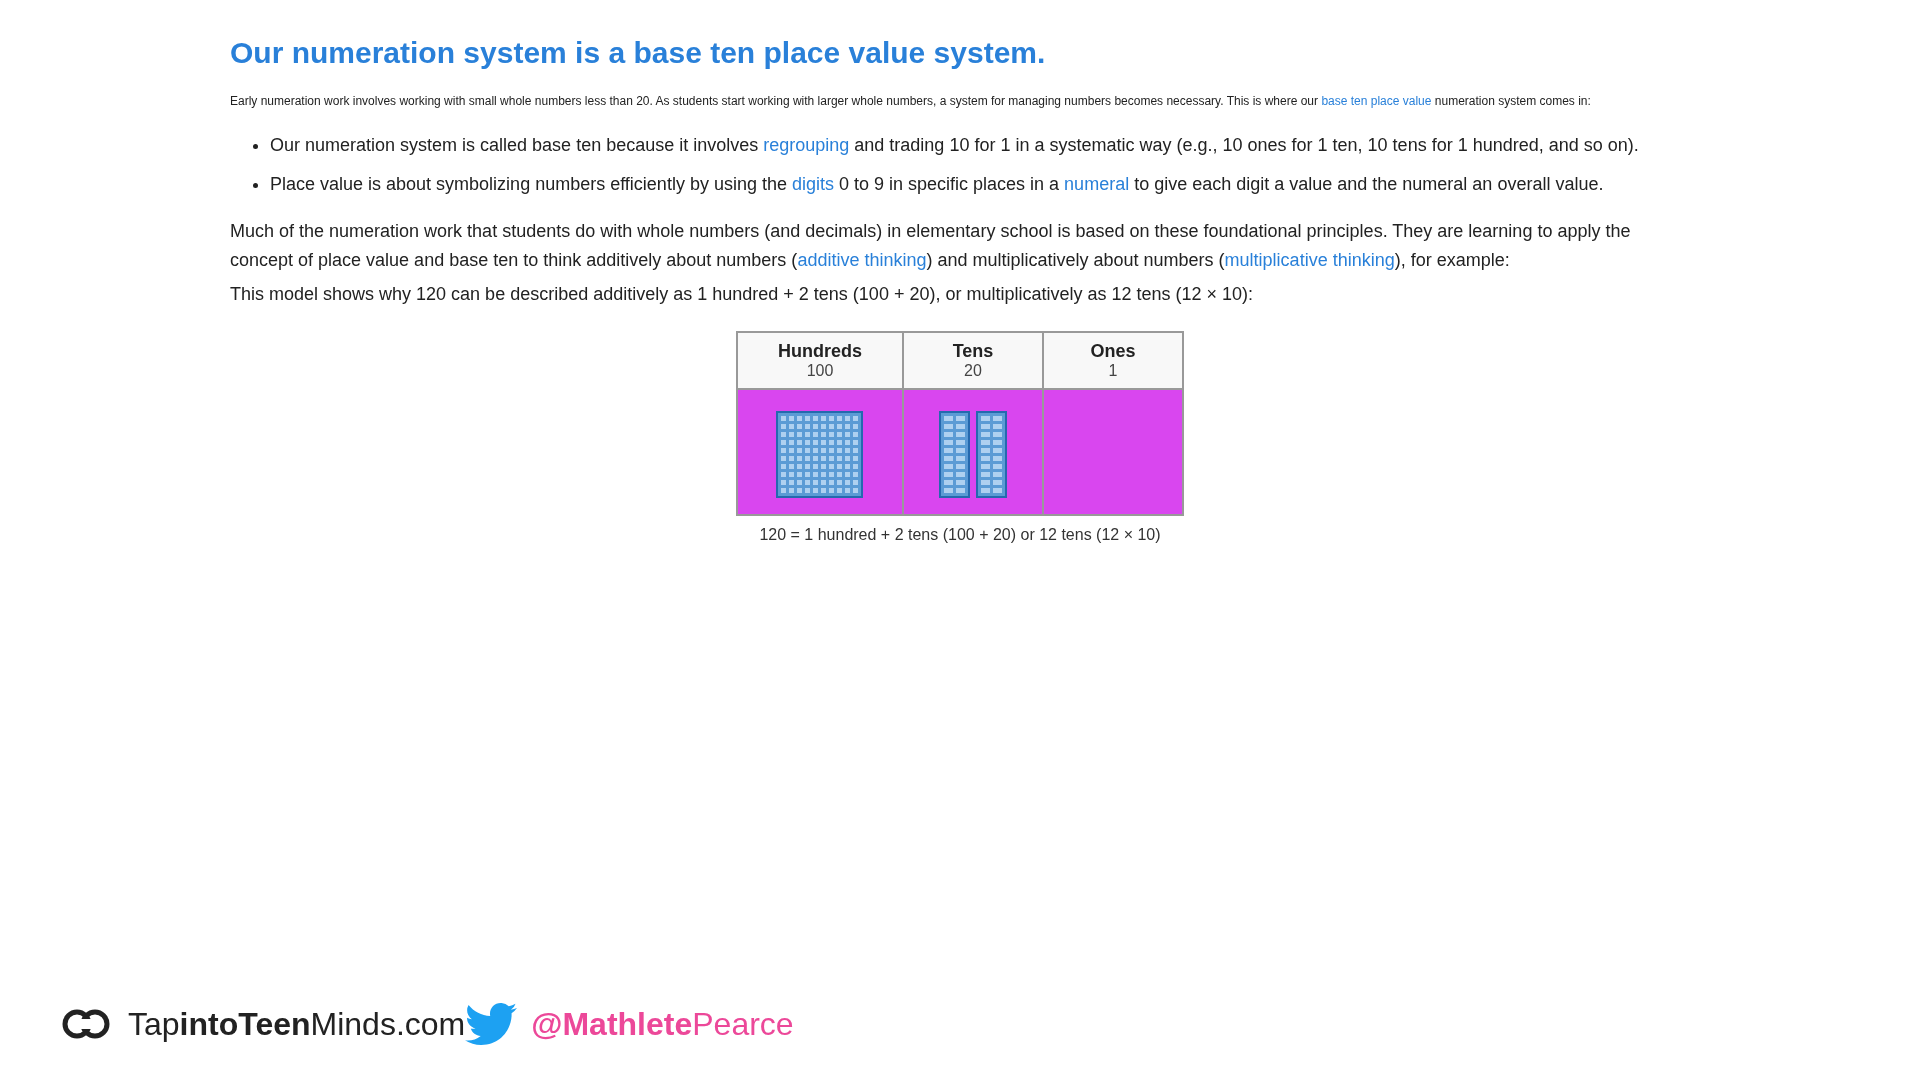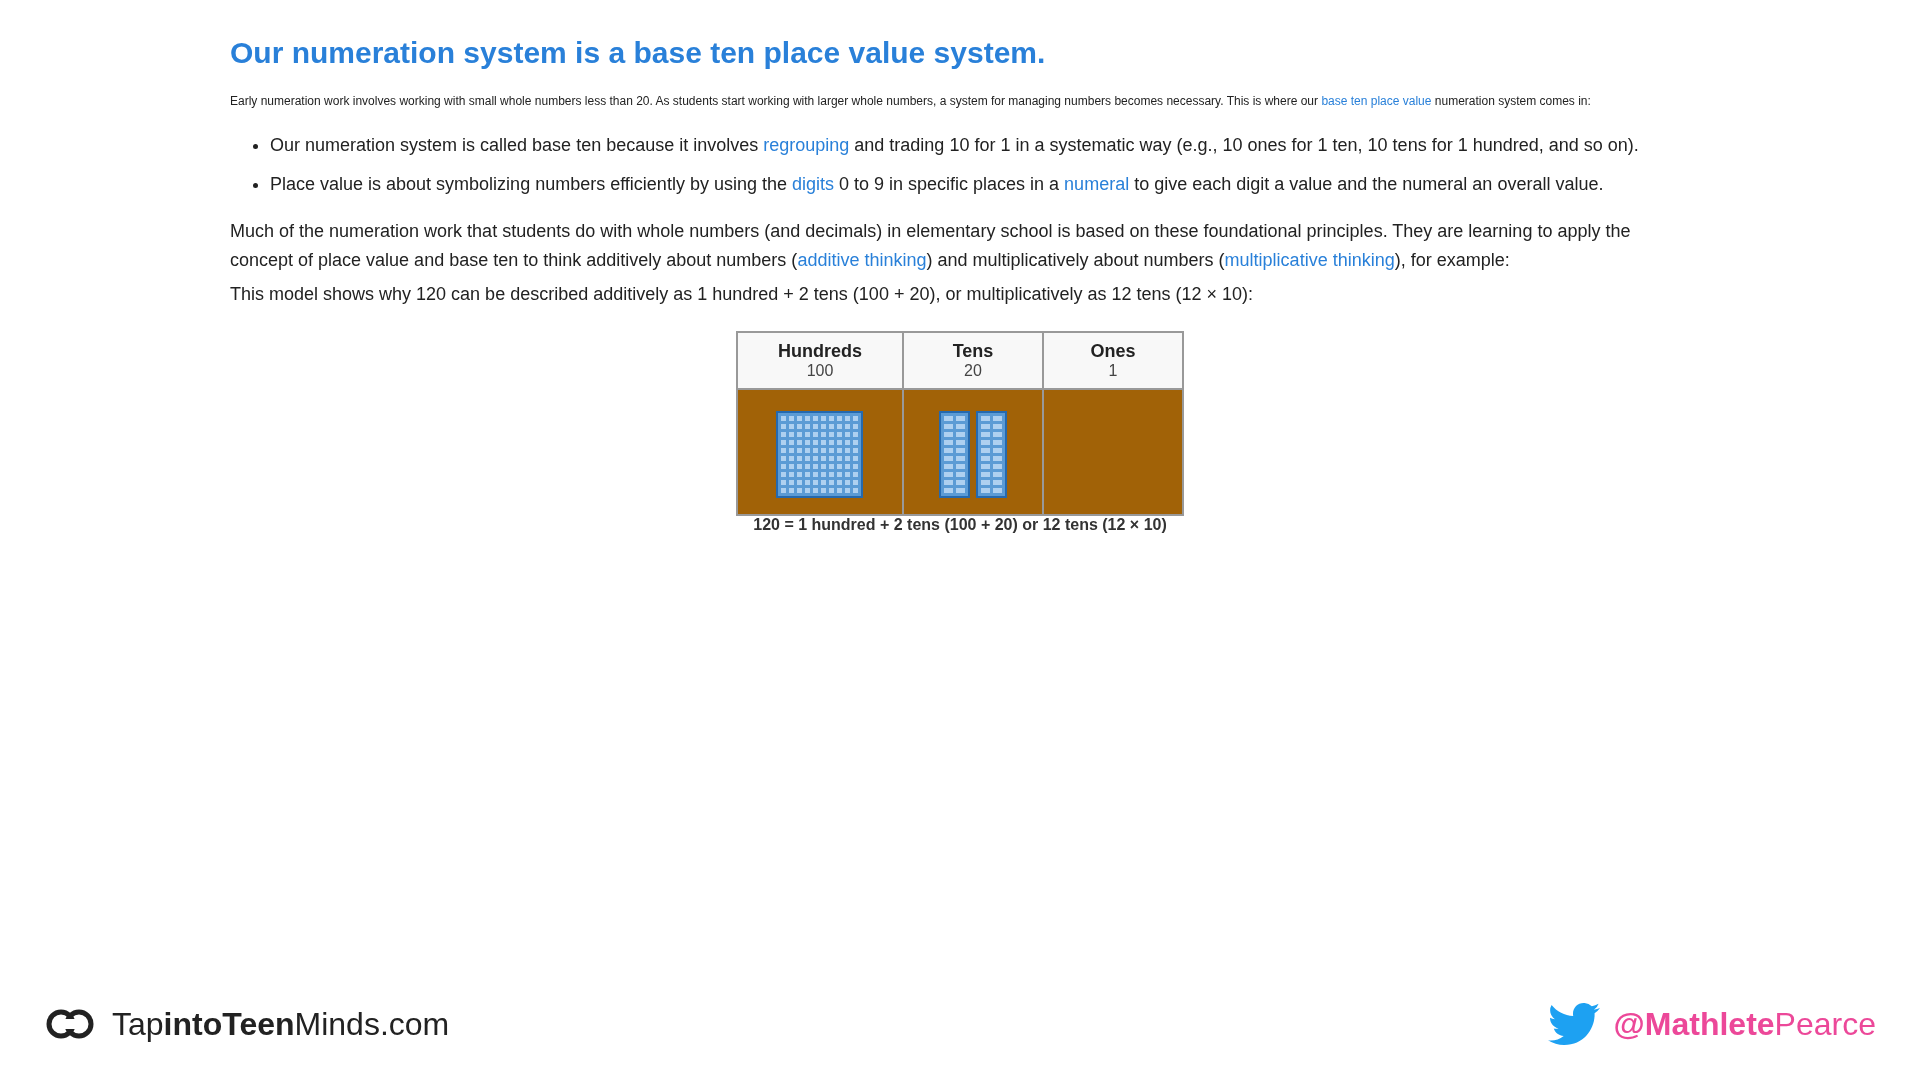--- a/index.html
+++ b/index.html
@@ -50,21 +50,21 @@
     }
     .table-container {
       display: flex;
       flex-direction: column;
       align-items: center;
       margin-bottom: 16px;
     }
     .place-value-table {
       border-collapse: collapse;
       border: 2px solid #8b5cf6;
-      background: #a16207;
+      background: #d946ef;
     }
     .place-value-table th {
       border: 2px solid #999;
       padding: 8px 40px;
       text-align: center;
       font-size: 18px;
       font-weight: bold;
       color: #222;
       background: #f8f8f8;
     }
@@ -78,22 +78,22 @@
       border: 2px solid #999;
       padding: 16px 30px;
       text-align: center;
       vertical-align: middle;
       width: 140px;
       height: 110px;
     }
     .caption {
       font-size: 16px;
       color: #333;
+      margin-top: 10px;
       text-align: center;
-      font-weight: bold;
     }
     
     .hundreds-block {
       display: inline-grid;
       grid-template-columns: repeat(10, 7px);
       grid-template-rows: repeat(10, 7px);
       gap: 1px;
       background: #5b9bd5;
       border: 2px solid #2569ae;
       padding: 2px;
@@ -120,23 +120,22 @@
       background: #aed0f0;
       border: 0.5px solid #5b9bd5;
     }
     
     .footer {
       position: absolute;
       bottom: 30px;
       left: 0;
       right: 0;
       display: flex;
-      justify-content: space-between;
       align-items: center;
-      padding: 0 44px;
+      padding: 0 60px;
     }
     .footer-left {
       display: flex;
       align-items: center;
       gap: 16px;
     }
     .footer-logo-icon {
       width: 52px;
       height: 52px;
     }

